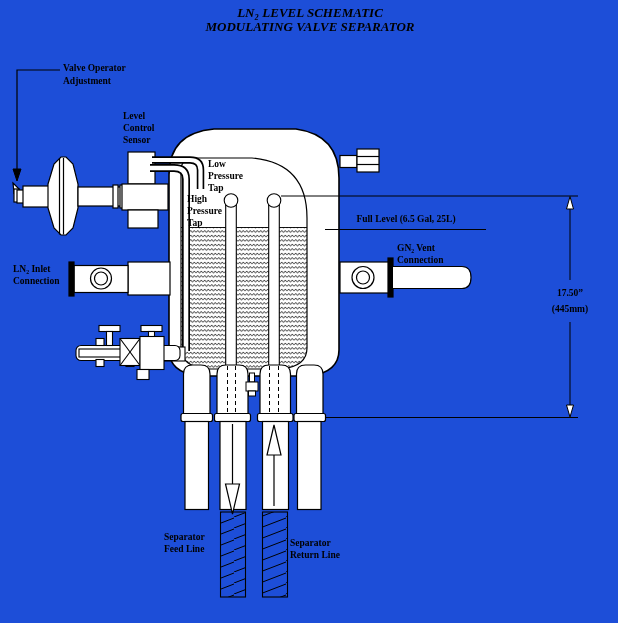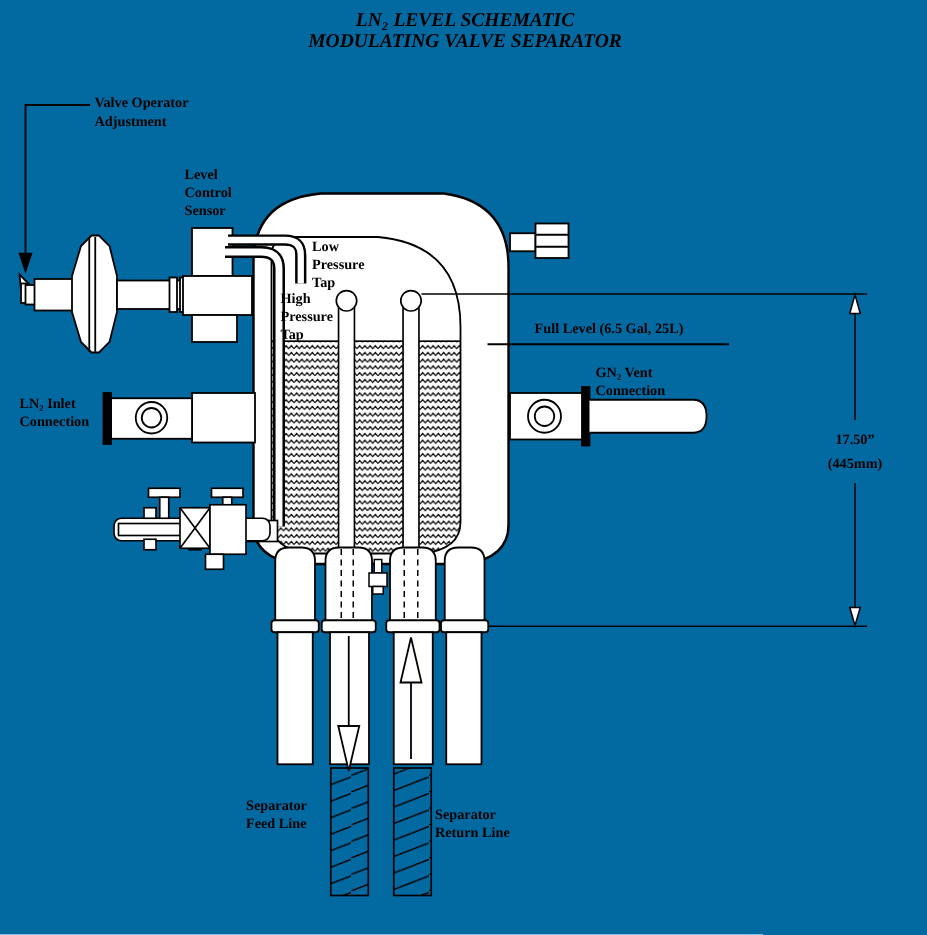--- a/index.html
+++ b/index.html
@@ -1,19 +1,19 @@
 <!DOCTYPE html>
 <html><head>
 <meta charset="utf-8">
 <style>
   html,body{margin:0;padding:0;background:#fff;}
   .canvas{
     position:relative;
     width:618px;height:623px;
-    background:#0369a1;
+    background:#1d4ed8;
     font-family:"Liberation Serif","DejaVu Serif",serif;
     overflow:hidden;
   }
   svg{display:block;}
   text{
     fill:#000;
     font-family:"Liberation Serif","DejaVu Serif",serif;
     font-weight:bold;
     font-size:9.5px;
   }

